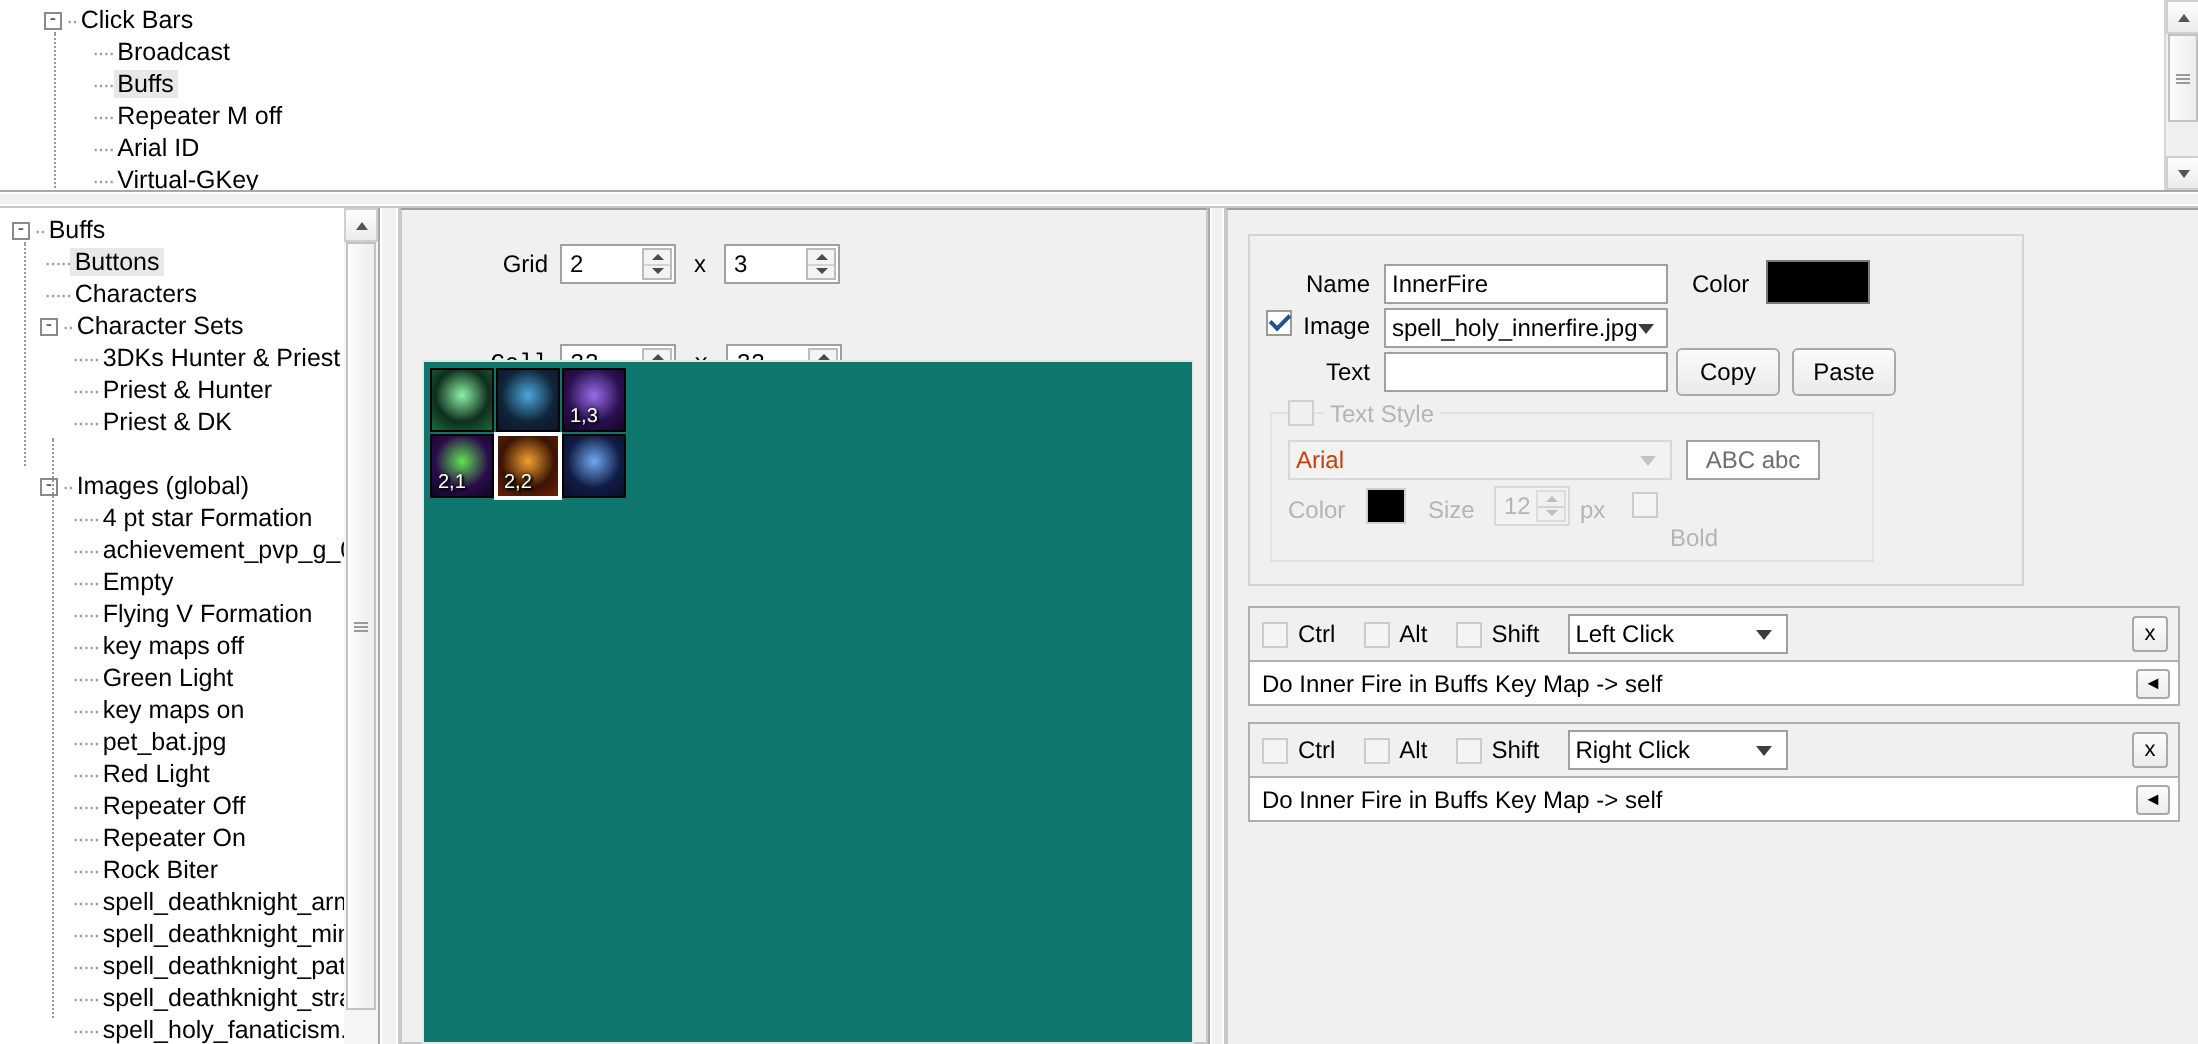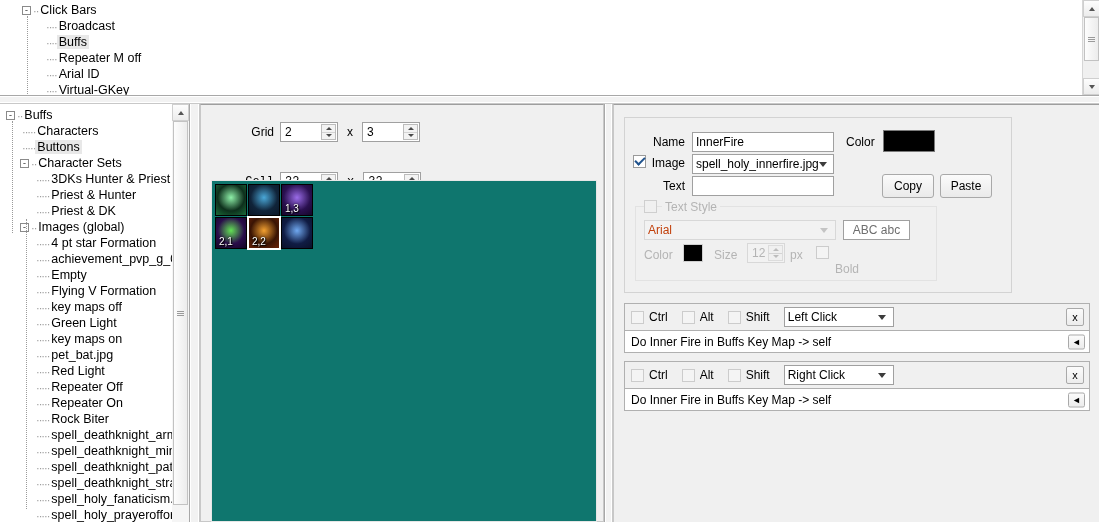--- a/index.html
+++ b/index.html
@@ -149,21 +149,20 @@
   .chk.checked::after {
     content:""; display:block; width:8px; height:4px;
     border-left:2px solid #20538d; border-bottom:2px solid #20538d;
     transform: rotate(-45deg); margin-top:-3px;
   }
   .chk.dis { background:#f4f4f4; border-color:#cccccc; }
   .btn {
     background: linear-gradient(#fbfbfb,#eaeaea); border:1px solid #a9a9a9;
     border-radius:3px; font-size:12px; display:flex; align-items:center; justify-content:center;
     color:#000;
-    margin-left:44px;
   }
   .swatch { background:#000000; border:1px solid #7a7a7a; }
   .disabled { color:#b4b4b4; }
   .group.dis { border-color:#e2e2e2; }
   .combo.dis { background:#f2f2f2; border-color:#d8d8d8; color:#c2410c; }
   .combo.dis .carrow { border-top-color:#c4c4c4; }
   .spin.dis { background:#f2f2f2; border-color:#d8d8d8; color:#b4b4b4; }
   .spin.dis .val { color:#b4b4b4; }
   .spin.dis .btns { background:#f0f0f0; border-color:#dcdcdc; }
   .spin.dis .sa-up { border-bottom-color:#bdbdbd; }
@@ -231,27 +230,27 @@
   <div id="hsplit">
     <div class="l1"></div>
       <div class="l2"></div>
       <div class="l3"></div>
       <div class="l4"></div>
   </div>
 
   <div id="left-panel">
     <div id="left-tree">
         <div class="tnode" style="padding-left:0px;"><span class="expander">-</span><span class="dashes">··</span><span class="lbl">Buffs</span></div>
+        <div class="tnode" style="padding-left:14px;"><span class="dashes" style="margin-left:2px;">·····</span><span class="lbl sel">Buttons</span></div>
         <div class="tnode" style="padding-left:14px;"><span class="dashes" style="margin-left:2px;">·····</span><span class="lbl">Characters</span></div>
-        <div class="tnode" style="padding-left:14px;"><span class="dashes" style="margin-left:2px;">·····</span><span class="lbl sel">Buttons</span></div>
         <div class="tnode" style="padding-left:14px;"><span class="expander">-</span><span class="dashes">··</span><span class="lbl">Character Sets</span></div>
         <div class="tnode" style="padding-left:28px;"><span class="dashes" style="margin-left:2px;">·····</span><span class="lbl">3DKs Hunter &amp; Priest</span></div>
         <div class="tnode" style="padding-left:28px;"><span class="dashes" style="margin-left:2px;">·····</span><span class="lbl">Priest &amp; Hunter</span></div>
         <div class="tnode" style="padding-left:28px;"><span class="dashes" style="margin-left:2px;">·····</span><span class="lbl">Priest &amp; DK</span></div>
-        <div class="tnode" style="padding-left:14px;"><span class="expander">-</span><span class="dashes">··</span><span class="lbl">Images (global)</span></div>
+        <div class="tnode" style="padding-left:14px;margin-top:16px;"><span class="expander">-</span><span class="dashes">··</span><span class="lbl">Images (global)</span></div>
         <div class="tnode" style="padding-left:28px;"><span class="dashes" style="margin-left:2px;">·····</span><span class="lbl">4 pt star Formation</span></div>
         <div class="tnode" style="padding-left:28px;"><span class="dashes" style="margin-left:2px;">·····</span><span class="lbl">achievement_pvp_g_08</span></div>
         <div class="tnode" style="padding-left:28px;"><span class="dashes" style="margin-left:2px;">·····</span><span class="lbl">Empty</span></div>
         <div class="tnode" style="padding-left:28px;"><span class="dashes" style="margin-left:2px;">·····</span><span class="lbl">Flying V Formation</span></div>
         <div class="tnode" style="padding-left:28px;"><span class="dashes" style="margin-left:2px;">·····</span><span class="lbl">key maps off</span></div>
         <div class="tnode" style="padding-left:28px;"><span class="dashes" style="margin-left:2px;">·····</span><span class="lbl">Green Light</span></div>
         <div class="tnode" style="padding-left:28px;"><span class="dashes" style="margin-left:2px;">·····</span><span class="lbl">key maps on</span></div>
         <div class="tnode" style="padding-left:28px;"><span class="dashes" style="margin-left:2px;">·····</span><span class="lbl">pet_bat.jpg</span></div>
         <div class="tnode" style="padding-left:28px;"><span class="dashes" style="margin-left:2px;">·····</span><span class="lbl">Red Light</span></div>
         <div class="tnode" style="padding-left:28px;"><span class="dashes" style="margin-left:2px;">·····</span><span class="lbl">Repeater Off</span></div>

